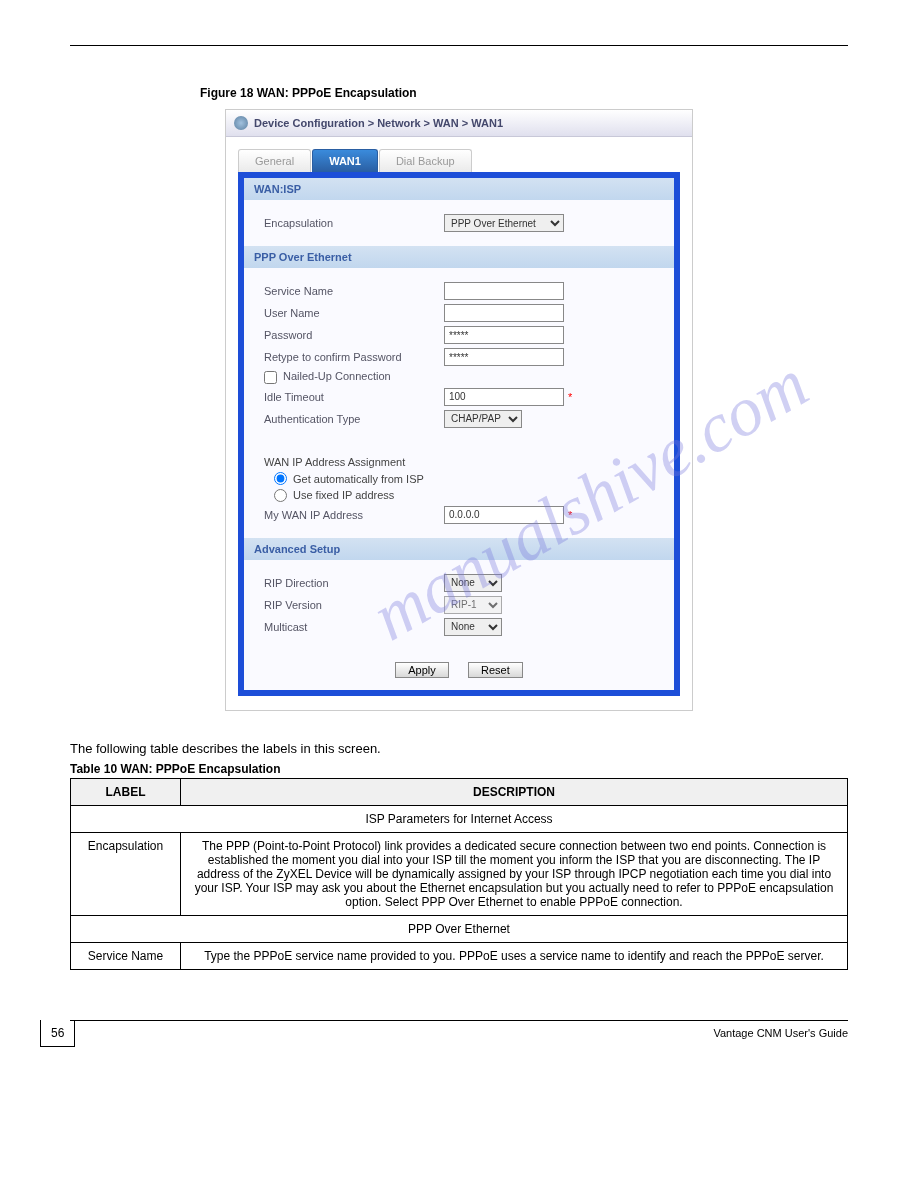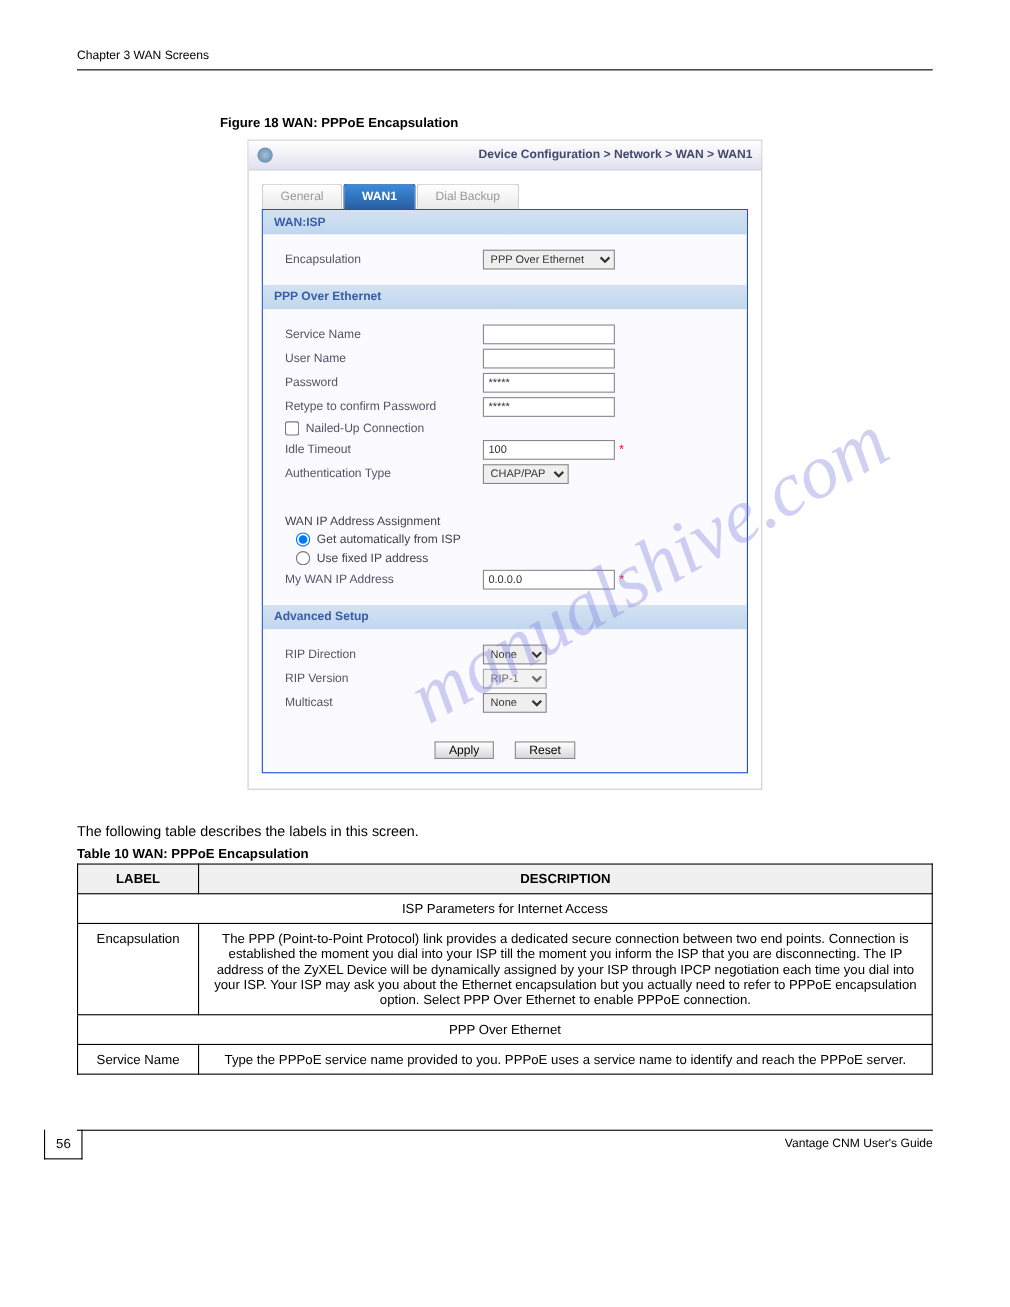--- a/index.html
+++ b/index.html
@@ -2,26 +2,26 @@
 <html><head>
   <meta charset="utf-8">
   <style>
     * { box-sizing: border-box; margin: 0; padding: 0; }
     body { font-family: Arial, sans-serif; font-size: 12px; width: 918px; background: #fff; color: #000; position: relative; }
     .page { padding: 45px 70px 30px 70px; }
     .header-line { border-bottom: 1.5px solid #000; margin-bottom: 40px; }
     .header-row { font-size: 11px; color: #000; padding-bottom: 6px; display: flex; justify-content: space-between; }
     .fig-box { width: 468px; margin: 0 auto 30px auto; border: 1px solid #ccc; background: #fff; position: relative; }
     .watermark { position: absolute; font-size: 70px; color: rgba(120,120,220,0.35); transform: rotate(-30deg); font-style: italic; pointer-events: none; z-index: 100; left: 120px; top: 350px; font-family: 'Times New Roman', serif; }
-    .breadcrumb-bar { background: linear-gradient(#fff,#e0e0ee); padding: 6px 8px; border-bottom: 1px solid #c8c8d8; color: #44486c; font-weight: bold; font-size: 11px; display: flex; align-items: center; justify-content: space-between; }
+    .breadcrumb-bar { background: linear-gradient(#fff,#e0e0ee); padding: 6px 8px; border-bottom: 1px solid #c8c8d8; color: #44486c; font-weight: bold; font-size: 11px; display: flex; align-items: center; }
     .bc-icon { width: 14px; height: 14px; background: radial-gradient(#a1c1de,#5b7fa0); border-radius: 50%; margin-right: 6px; }
     .tabs { display: flex; padding: 12px 12px 0 12px; }
     .tab { padding: 5px 16px; font-size: 11px; background: linear-gradient(#fff,#eaeaea); color: #999; border: 1px solid #ccc; border-bottom: none; border-radius: 3px 3px 0 0; margin-right: 1px; }
     .tab.active { background: linear-gradient(#3a8bdc,#2a5ea2); color: #fff; font-weight: bold; border-color: #2a5ea2; }
-    .panel-body { margin: 0 12px 14px 12px; border: 1px solid #1d4ed8; background: #fafaff; }
+    .panel-body { margin: 0 12px 14px 12px; border: 6px solid #1d4ed8; background: #fafaff; }
     .section-head { background: linear-gradient(#d3e2f2,#c1d7ee); color: #3a5ea5; font-weight: bold; font-size: 11px; padding: 5px 10px; }
     .section-body { padding: 10px 14px 10px 20px; color: #444; font-size: 11px; }
     .form-row { display: flex; align-items: center; margin: 4px 0; }
     .form-label { width: 180px; color: #545464; }
     .sel { font-size: 10px; padding: 1px 2px; border: 1px solid #888; height: 18px; background: #efefef; color: #333; }
     .inp { font-size: 10px; padding: 1px 4px; border: 1px solid #888; height: 18px; width: 120px; background: #fff; color: #333; }
     .req { color: red; margin-left: 4px; }
     .cb { margin-right: 6px; vertical-align: middle; }
     .radio { margin-right: 6px; vertical-align: middle; }
     .btn-row { text-align: center; padding: 12px 0; }
@@ -34,24 +34,20 @@
     table.desc th { background: #f0f0f0; }
     .footer-area { margin-top: 50px; position: relative; height: 40px; border-top: 1.5px solid #000; }
     .page-num-box { position: absolute; left: -30px; top: -1px; border: 1.5px solid #000; border-top: none; padding: 6px 10px; font-size: 12px; }
     .footer-text { position: absolute; right: 0; top: 6px; font-size: 11px; }
   </style>
 </head>
 <body>
 
 <div class="page">
 
-  <div class="header-row">
-    <span>Chapter 3 WAN Screens</span>
-    <span></span>
-  </div>
   <div class="header-line"></div>
 
   <div class="figure-caption" style="margin-bottom:9px;">Figure 18   WAN: PPPoE Encapsulation</div>
 
   <div class="fig-box">
     <div class="watermark">manualshive.com</div>
 
     <div class="breadcrumb-bar">
       <span class="bc-icon"></span>
       <span>Device Configuration &gt; Network &gt; WAN &gt; WAN1</span>

